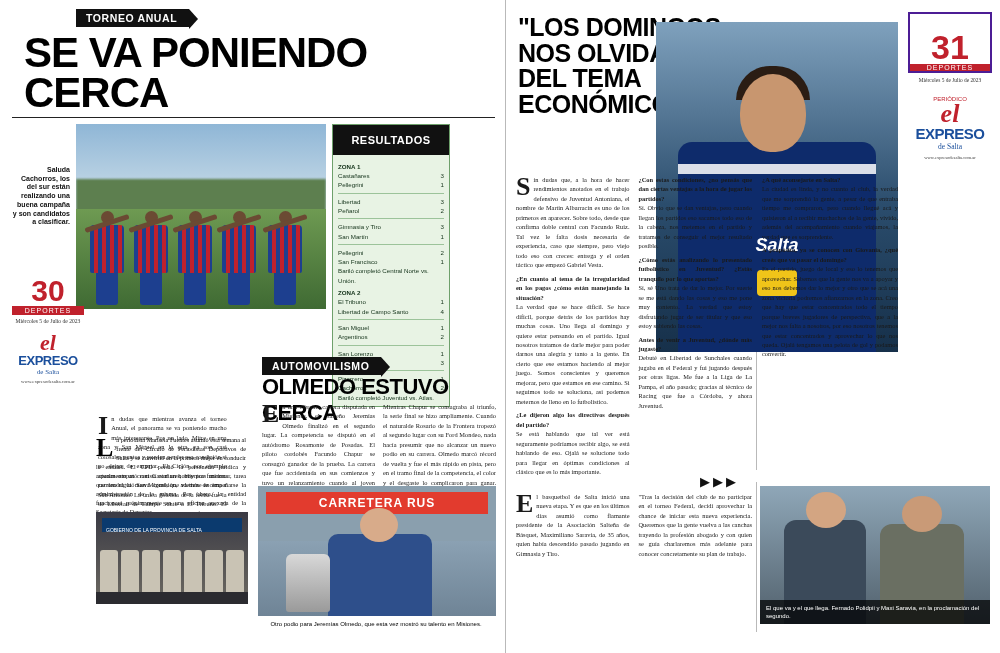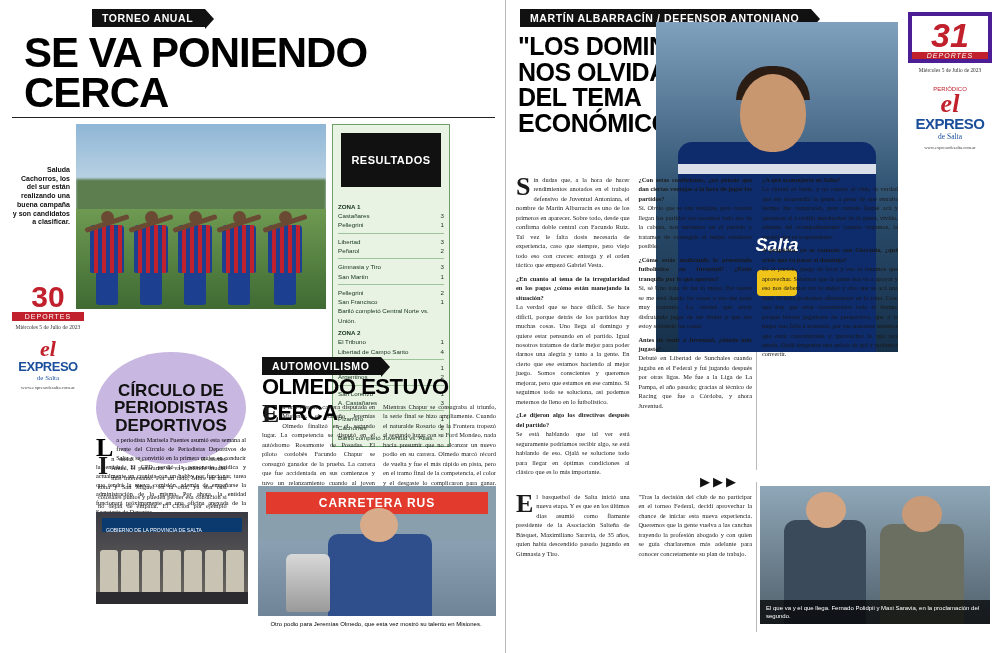--- a/index.html
+++ b/index.html
@@ -22,21 +22,21 @@
   .kicker {
     display:inline-block; background:#111; color:#fff;
     font-family:"Liberation Sans", sans-serif; font-weight:bold;
     font-size:10.5px; letter-spacing:.6px; padding:3px 12px 3px 10px;
     position:relative;
   }
   .kicker::after{
     content:""; position:absolute; right:-9px; top:0; border-left:9px solid #111;
     border-top:10px solid transparent; border-bottom:10px solid transparent;
   }
-  .kicker-wrap { margin-left:80px; }
+  .kicker-wrap { margin-left:64px; }
 
   .headline-main{
     font-family:"Liberation Sans", sans-serif;
     font-weight:bold; font-size:42px; line-height:.95; letter-spacing:-1px;
     margin:6px 0 4px 12px; color:#000;
   }
 
   .hr-thin{ height:1px; background:#222; margin:4px 0 6px 0; }
 
   
@@ -57,36 +57,36 @@
   .player .body{ height:48px;border-radius:4px 4px 2px 2px;
     background:repeating-linear-gradient(90deg,#1d3f8f 0 4px,#c0212c 4px 8px); }
   .player .legs{ height:32px; background:#1d3f8f; width:22px; margin:0 auto; border-radius:0 0 3px 3px;}
   .player .arms{ position:absolute; top:10px; left:-6px; right:-6px; height:5px; background:#6b4a33; border-radius:3px; transform:rotate(-18deg);}
 
   .results{
     width:118px; background:#e8f3e4; border:1px solid #6ea06b; padding:0;
     font-family:"Liberation Sans", sans-serif;
   }
   .results h4{
-    margin:8px; background:#111; color:#fff; font-size:11px; letter-spacing:.5px;
-    padding:21px 6px; text-align:center;
+    margin:0; background:#111; color:#fff; font-size:11px; letter-spacing:.5px;
+    padding:9px 6px; text-align:center;
   }
   .res-body{ padding:4px 5px; font-size:6.2px; line-height:1.5; color:#14331a;}
   .res-zone{ font-weight:bold; margin-top:3px; }
   .res-line{ display:flex; justify-content:space-between; }
   .res-sep{ height:1px; background:#9cc39a; margin:3px 0; }
 
   
   .cols3{ display:flex; gap:9px; margin-top:7px; }
   .col{ flex:1; font-size:6.4px; line-height:1.48; text-align:justify; color:#1a1a1a; }
   .dropcap::first-letter{ float:left; font-size:26px; line-height:20px; font-weight:bold; padding:2px 3px 0 0; }
 
   
   .masthead30{
-    position:absolute; left:12px; top:282px; width:72px; text-align:center;
+    position:absolute; left:12px; top:276px; width:72px; text-align:center;
   }
   .mh-num{ font-family:"Liberation Sans", sans-serif; font-weight:bold; font-size:30px; color:#c0212c; line-height:1; }
   .mh-dep{ background:#c0212c; color:#fff; font-family:"Liberation Sans", sans-serif; font-size:7px; letter-spacing:1px; padding:1px 0; }
   .mh-date{ font-size:5.6px; color:#333; margin-top:3px; line-height:1.3; }
   .mh-logo{ margin-top:8px; }
   .mh-el{ font-family:"Liberation Serif", serif; font-style:italic; font-weight:bold; font-size:22px; color:#c0212c; line-height:.9;}
   .mh-expreso{ font-family:"Liberation Sans", sans-serif; font-weight:bold; font-size:13px; color:#1b4f9c; letter-spacing:-.5px;}
   .mh-salta{ font-size:7px; color:#1b4f9c; }
   .mh-site{ font-size:4.8px; color:#444; margin-top:3px; }
 
@@ -146,21 +146,21 @@
   .r-photo .jersey{ position:absolute; bottom:0; left:22px; right:22px; height:210px; background:#0e2b6b; border-radius:14px 14px 0 0;}
   .r-photo .jersey::before{ content:""; position:absolute; top:22px; left:0; right:0; height:10px; background:#fff; opacity:.85;}
   .r-photo .head{ position:absolute; top:52px; left:84px; width:66px; height:78px; background:#c8966f; border-radius:50% 50% 46% 46%;}
   .r-photo .hair{ position:absolute; top:44px; left:80px; width:74px; height:34px; background:#2b1d14; border-radius:40px 40px 0 0;}
   .r-photo .sponsor{ position:absolute; bottom:96px; left:50%; transform:translateX(-50%); color:#fff;
     font-family:"Liberation Sans",sans-serif; font-weight:bold; font-size:18px; font-style:italic;}
   .r-photo .badge{ position:absolute; bottom:56px; left:50%; transform:translateX(-50%); width:40px;height:26px;background:#f0c419;border-radius:4px;}
 
   
   .mast31{ position:absolute; right:8px; top:12px; width:84px; text-align:center; }
-  .mast31 .box{ border:4px solid #4c1d95; padding:2px 0 0;font-style:italic; }
+  .mast31 .box{ border:2px solid #4c1d95; padding:16px 0 0; }
   .m-num{ font-family:"Liberation Sans",sans-serif; font-weight:bold; font-size:34px; color:#c0212c; line-height:1;}
   .m-dep{ background:#c0212c; color:#fff; font-family:"Liberation Sans",sans-serif; font-size:7px; letter-spacing:1px;}
   .m-date{ font-size:5.4px; color:#333; margin-top:4px; line-height:1.3;}
   .m-peri{ font-size:6px; color:#c0212c; margin-top:12px; font-family:"Liberation Sans",sans-serif;}
   .m-el{ font-family:"Liberation Serif",serif; font-style:italic; font-weight:bold; font-size:26px; color:#c0212c; line-height:.9;}
   .m-expreso{ font-family:"Liberation Sans",sans-serif; font-weight:bold; font-size:15px; color:#1b4f9c; letter-spacing:-.5px;}
   .m-salta{ font-size:7.5px; color:#1b4f9c;}
   .m-site{ font-size:4.6px; color:#444; margin-top:4px;}
 
   .r-cols{ position:absolute; left:516px; top:175px; width:236px; display:flex; gap:9px;}
@@ -341,27 +341,20 @@
       <div class="mh-dep">DEPORTES</div>
       <div class="mh-date">Miércoles 5 de Julio de 2023</div>
       <div class="mh-logo">
         <div class="mh-el">el</div>
         <div class="mh-expreso">EXPRESO</div>
         <div class="mh-salta">de Salta</div>
       </div>
       <div class="mh-site">www.expresodesalta.com.ar</div>
     </div>
 
-    <div class="circle-badge">
-      <div class="ct">
-        <span>CÍRCULO DE</span>
-        <span>PERIODISTAS</span>
-        <span>DEPORTIVOS</span>
-      </div>
-    </div>
     <div class="cp-text dropcap">La periodista Marisela Fuentes asumió esta semana al frente del Círculo de Periodistas Deportivos de Salta y se convirtió en la primera mujer en conducir la entidad. El CPD perdió la personería jurídica y actualmente un cronista con un hobby por funcionar, tarea que tendrá la nueva comisión, además de empeñarse la administración de la misma. Por ahora, la entidad funcionará próximamente en una oficina anexada de la Secretaría de Deportes.</div>
 
     <div class="autokicker">
       <span class="kicker">AUTOMOVILISMO</span>
     </div>
     <div class="auto-head">OLMEDO ESTUVO CERCA</div>
     <div class="auto-cols">
       <div class="col dropcap">En una vibrante carrera disputada en Misiones, el salteño Jeremías Olmedo finalizó en el segundo lugar. La competencia se disputó en el autódromo Rosamonte de Posadas. El piloto cordobés Facundo Chapur se consagró ganador de la prueba. La carrera que fue accidentada en sus comienzos y tuvo un relanzamiento cuando al joven salteño perdiendo el segundo lugar con Rodrigo Lugón, Agustín Martínez y Jerónimo Teti.</div>
       <div class="col">Mientras Chapur se consagraba al triunfo, la serie final se hizo ampliamente. Cuando el naturalde Rosario de la Frontera tropezó al segundo lugar con su Ford Mondeo, nada hacía presumir que no alcanzar un nuevo podio en su carrera. Olmedo marcó récord de vuelta y fue el más rápido en pista, pero en el tramo final de la competencia, el color y el desgaste lo complicaron para ganar. Finalizó, y así presiones, Chapur logró llevarse el Gran Premio RUS ágil de TC Pista en Misiones, escoltado por Olmedo y Martínez, Rodrigo Lugón y Jerónimo Teti completaron el Top 5. De esta manera, Jeremías se ubica 4º en el campeonato con 236 puntos, quedando a la espera de la próxima carrera en San Juan.</div>
     </div>
@@ -386,23 +379,20 @@
       <div class="driver">
           <div class="head"></div>
         </div>
       <div class="trophy"></div>
     </div>
     <div class="car-cap">Otro podio para Jeremías Olmedo, que esta vez mostró su talento en Misiones.</div>
   </div>
 
   <div class="right">
 
-    <div class="r-kicker-wrap">
-      <span class="kicker">MARTÍN ALBARRACÍN / DEFENSOR ANTONIANO</span>
-    </div>
     <div class="r-head">"LOS DOMINGOS NOS OLVIDAMOS DEL TEMA ECONÓMICO"</div>
 
     <div class="r-photo">
       <div class="bg"></div>
       <div class="jersey"></div>
       <div class="hair"></div>
       <div class="head"></div>
       <div class="sponsor">Salta</div>
       <div class="badge"></div>
     </div>

